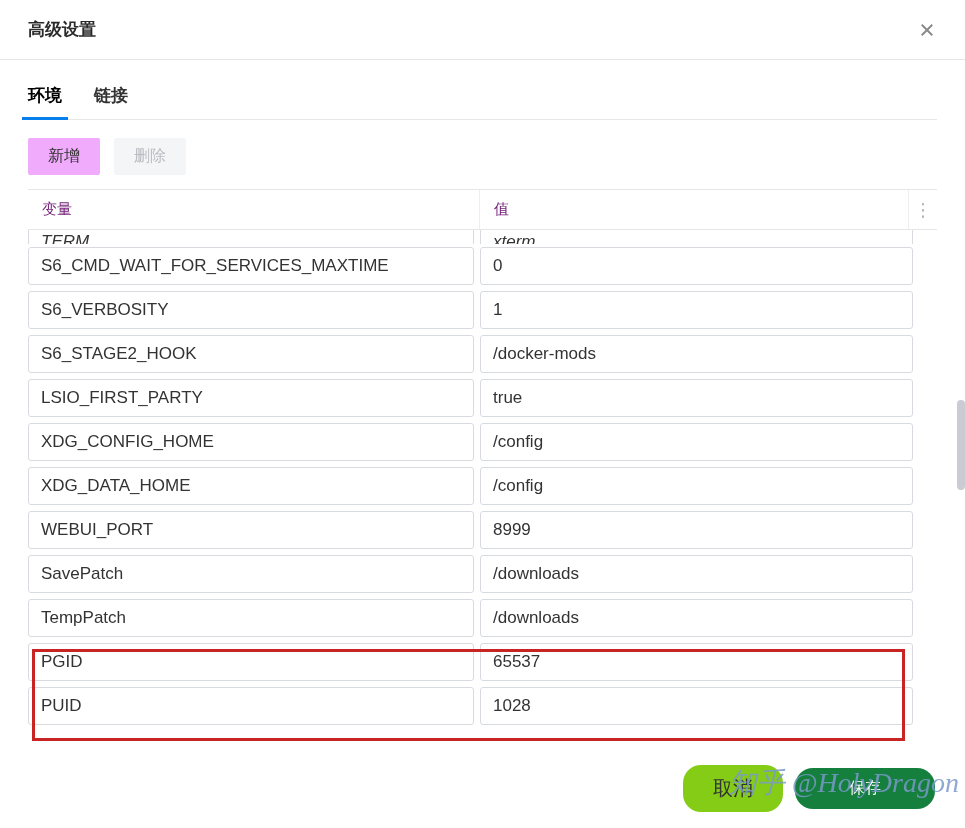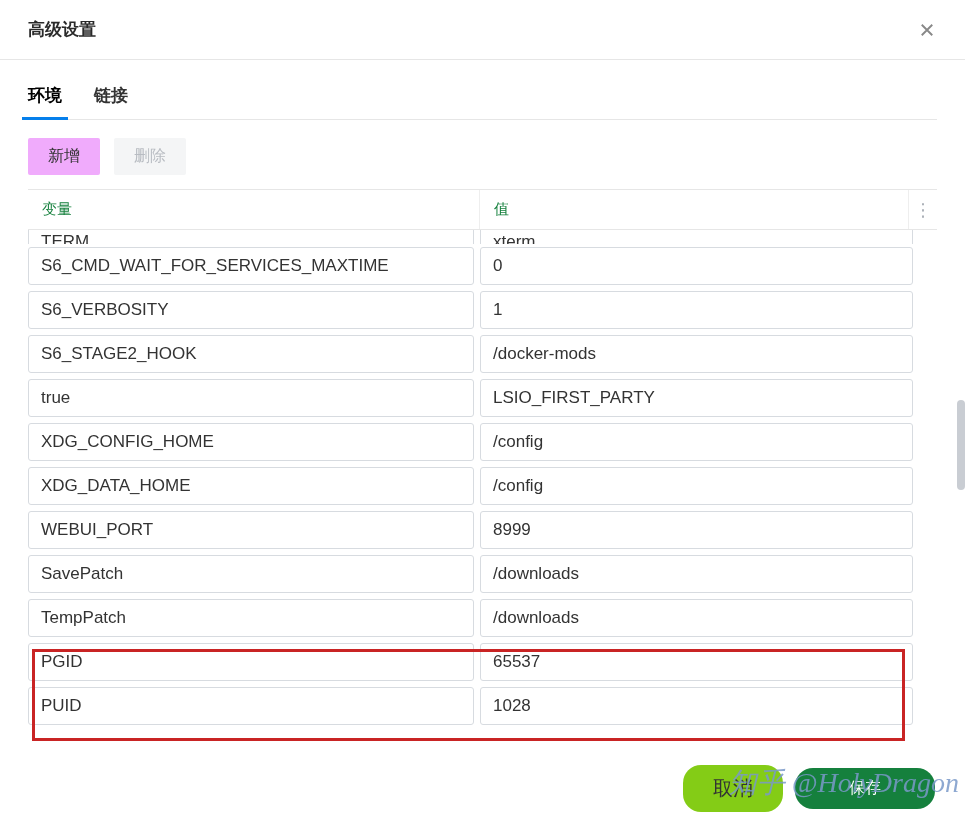--- a/index.html
+++ b/index.html
@@ -44,39 +44,39 @@
 }
 .btn-add { background: #f0abfc; color: #333; }
 .btn-del { background: #f4f5f6; color: #b8bcc2; cursor: default; }
 .table-wrap { flex: 1; position: relative; overflow: hidden; }
 .table-header {
   display: flex; border-top: 1px solid #e6e6e6; border-bottom: 1px solid #e6e6e6;
 }
 .col-var { flex: 0 0 452px; }
 .col-val { flex: 1; }
 .th {
-  font-size: 15px; color: #15803d; padding: 10px 14px; text-align: left;
+  font-size: 15px; color: #701a75; padding: 10px 14px; text-align: left;
   border-right: 1px solid #eee; position: relative;
 }
 .th:last-child { border-right: none; }
 .more-col {
   flex: 0 0 28px; display: flex; align-items: center; justify-content: center;
   color: #a8adb5; cursor: pointer; font-size: 18px;
 }
 .rows { position: relative; }
 .row { display: flex; gap: 0; padding: 2px 0; }
 .row .cell { padding: 1px 6px 1px 0; }
 .row .cell:first-child { flex: 0 0 452px; }
 .row .cell:last-child { flex: 1; padding-right: 24px; }
 .cell-input {
   width: 100%; height: 38px; border: 1px solid #d7dbe0; border-radius: 3px;
   padding: 0 12px; font-size: 17px; color: #333; font-family: inherit;
   background: #fff;
 }
-.row.clipped .cell-input { margin-top: -26px; }
+.row.clipped .cell-input { margin-top: -26px; font-style: italic; }
 .scrollbar {
   position: absolute; right: 0; top: 400px; width: 8px; height: 90px;
   background: #c9cdd3; border-radius: 4px;
 }
 .highlight-box {
   position: absolute; border: 3px solid #c92424; pointer-events: none; z-index: 5;
   left: 32px; right: 60px; top: 649px; height: 92px;
 }
 .footer {
   display: flex; justify-content: flex-end; align-items: center; gap: 12px;
@@ -138,22 +138,22 @@
         </div>
         <div class="row">
           <div class="cell"><input class="cell-input" value="S6_VERBOSITY" style=""></div>
           <div class="cell"><input class="cell-input" value="1" style=""></div>
         </div>
         <div class="row">
           <div class="cell"><input class="cell-input" value="S6_STAGE2_HOOK" style=""></div>
           <div class="cell"><input class="cell-input" value="/docker-mods" style=""></div>
         </div>
         <div class="row">
+          <div class="cell"><input class="cell-input" value="LSIO_FIRST_PARTY" style=""></div>
           <div class="cell"><input class="cell-input" value="true" style=""></div>
-          <div class="cell"><input class="cell-input" value="LSIO_FIRST_PARTY" style=""></div>
         </div>
         <div class="row">
           <div class="cell"><input class="cell-input" value="XDG_CONFIG_HOME" style=""></div>
           <div class="cell"><input class="cell-input" value="/config" style=""></div>
         </div>
         <div class="row">
           <div class="cell"><input class="cell-input" value="XDG_DATA_HOME" style=""></div>
           <div class="cell"><input class="cell-input" value="/config" style=""></div>
         </div>
         <div class="row">

